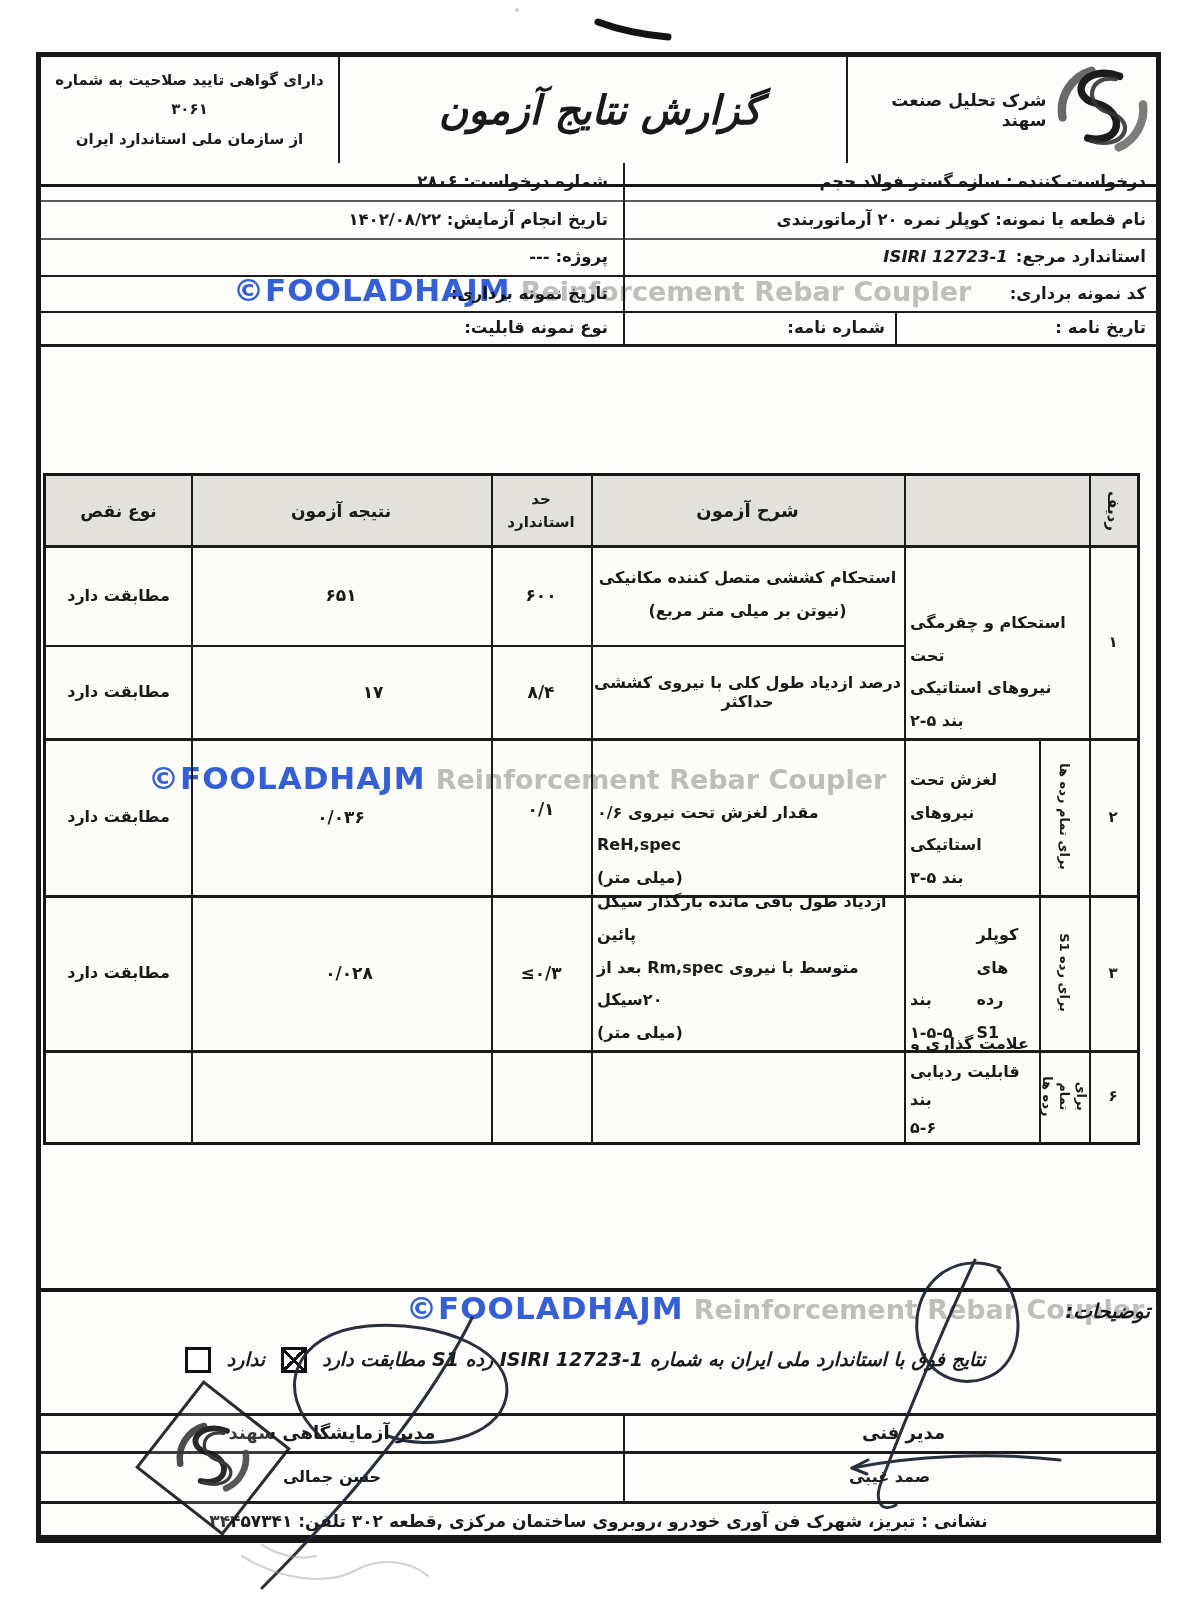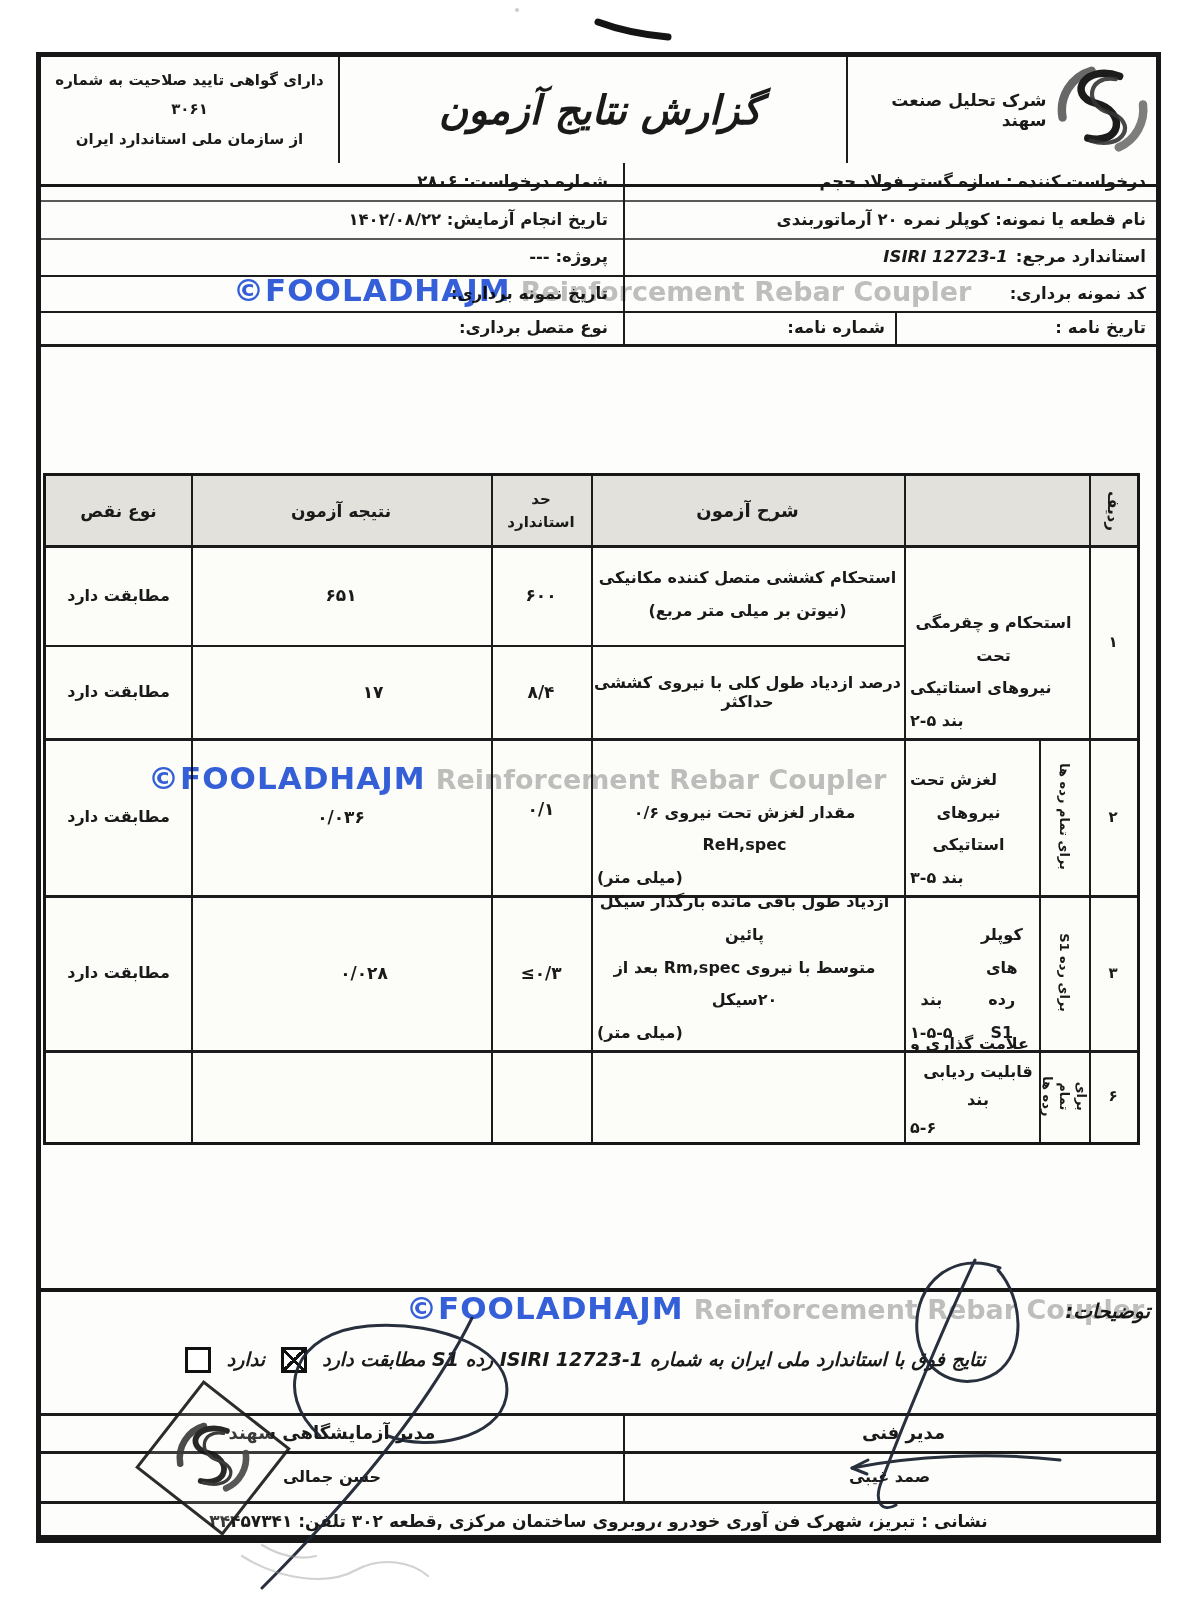--- a/index.html
+++ b/index.html
@@ -20,21 +20,21 @@
   .cert{font-size:15px;font-weight:bold;line-height:1.95;}
   .company{font-size:17px;font-weight:bold;}
   .ilabel{position:absolute;top:0;bottom:0;display:flex;align-items:center;
           font-size:16.5px;font-weight:bold;direction:rtl;}
   
   .rtable{position:absolute;left:2px;top:416px;width:1097px;height:672px;
           border:3px solid #171717;background:#fcfcf9;}
   .thead-bg{position:absolute;left:0;top:0;right:0;height:72px;background:#e2e1dc;}
   .tcell{position:absolute;display:flex;align-items:center;justify-content:center;
          text-align:center;font-weight:bold;font-size:16px;direction:rtl;}
-  .tcell.right{justify-content:flex-end;text-align:center;padding-left:6px;padding-right:12px;}
+  .tcell.right{justify-content:flex-end;text-align:left;padding-left:6px;padding-right:12px;}
   .lines{line-height:2.05;}
   .vrot{transform:rotate(90deg);white-space:nowrap;font-size:13px;font-weight:bold;direction:rtl;}
   .vrot2{transform:rotate(90deg);display:flex;flex-direction:column;line-height:1.3;
          font-size:13px;font-weight:bold;direction:rtl;text-align:center;}
   
   .notes-top{position:absolute;left:0;right:0;top:1231px;height:4px;background:#151515;}
   .notes-label{position:absolute;right:6px;top:1242px;font-size:20px;font-weight:bold;
                font-style:italic;direction:rtl;}
   .statement{position:absolute;left:110px;top:1290px;width:860px;text-align:center;
              direction:rtl;font-size:19px;font-weight:bold;font-style:italic;}
@@ -111,21 +111,21 @@
       <span>استاندارد مرجع:</span>
       <span class="ltr it">ISIRI 12723-1</span>
     </div>
     <div class="ilabel" style="right:548px;top:75px;height:37px;">پروژه: ---</div>
 
     <div class="ilabel" style="right:10px;top:112px;height:36px;">کد نمونه برداری:</div>
     <div class="ilabel" style="right:548px;top:112px;height:36px;">تاریخ نمونه برداری:</div>
 
     <div class="ilabel" style="right:10px;top:148px;height:33px;">تاریخ نامه :</div>
     <div class="ilabel" style="right:271px;top:148px;height:33px;">شماره نامه:</div>
-    <div class="ilabel" style="right:548px;top:148px;height:33px;">نوع متصل برداری:</div>
+    <div class="ilabel" style="right:548px;top:148px;height:33px;">نوع نمونه قابلیت:</div>
   </div>
 
   <div class="rtable">
     <div class="thead-bg"></div>
 
     <div class="vl" style="left:145px;top:0;height:666px;"></div>
     <div class="vl" style="left:445px;top:0;height:666px;"></div>
     <div class="vl" style="left:545px;top:0;height:666px;"></div>
     <div class="vl" style="left:858px;top:0;height:666px;"></div>
     <div class="vl" style="left:1043px;top:0;height:666px;"></div>
@@ -179,21 +179,21 @@
       <span>لغزش تحت</span>
       <span>نیروهای استاتیکی</span>
       <span>بند ۵-۳</span>
     </div>
     <div class="tcell" style="left:993px;top:262px;width:50px;height:157px;">
       <span class="vrot">برای تمام رده ها</span>
     </div>
     <div class="tcell" style="left:1043px;top:262px;width:48px;height:157px;font-size:15px;">۲</div>
 
     <div class="tcell" style="left:0;top:419px;width:145px;height:155px;">مطابقت دارد</div>
-    <div class="tcell" style="left:145px;top:419px;width:316px;height:155px;font-size:17px;margin-left:15px;">۰/۰۲۸</div>
+    <div class="tcell" style="left:145px;top:419px;width:316px;height:155px;font-size:17px;">۰/۰۲۸</div>
     <div class="tcell" style="left:445px;top:419px;width:100px;height:155px;font-size:17px;">
       <span class="ltr">≤۰/۳</span>
     </div>
     <div class="tcell lines right" style="left:545px;top:419px;width:313px;height:155px;flex-direction:column;align-items:flex-end;">
       <span>ازدیاد طول باقی مانده بارگذار سیکل پائین</span>
       <span>متوسط  با نیروی Rm,spec بعد از ۲۰سیکل</span>
       <span>(میلی متر)</span>
     </div>
     <div class="tcell lines right" style="left:858px;top:419px;width:135px;height:155px;flex-direction:row;align-items:flex-end;gap:24px;">
       <span>کوپلر های رده S1</span>

